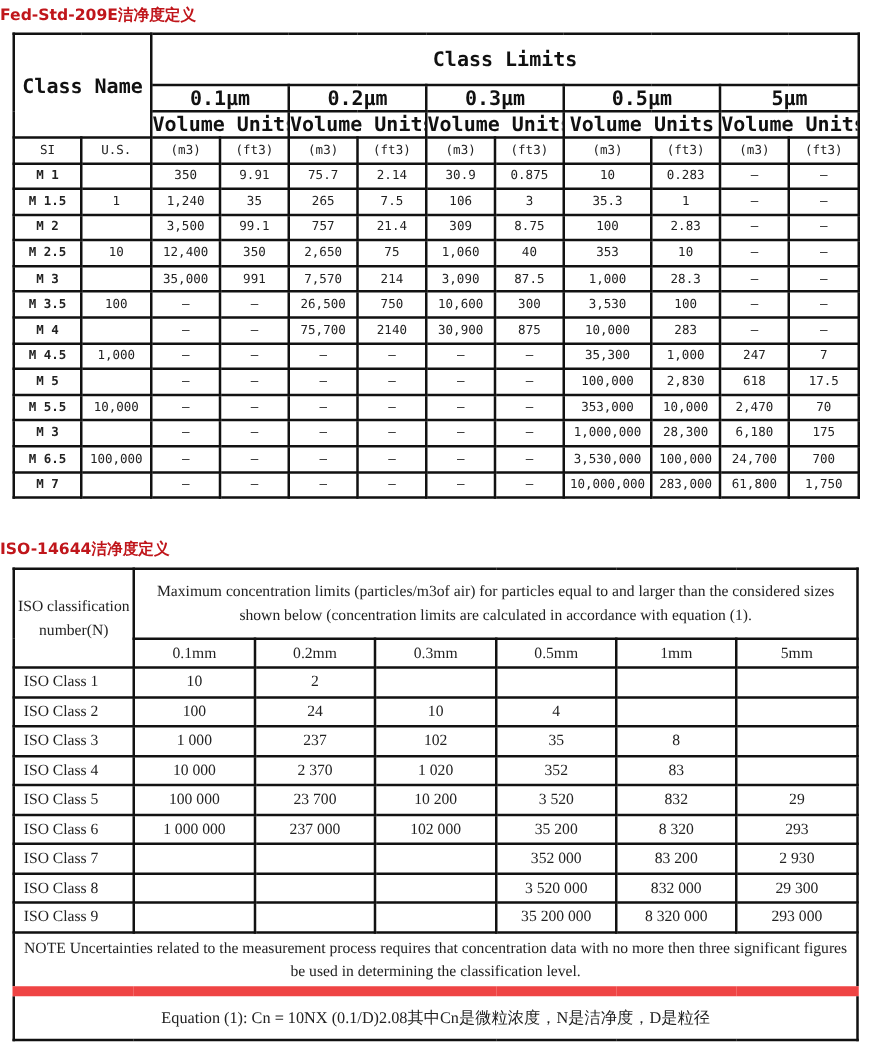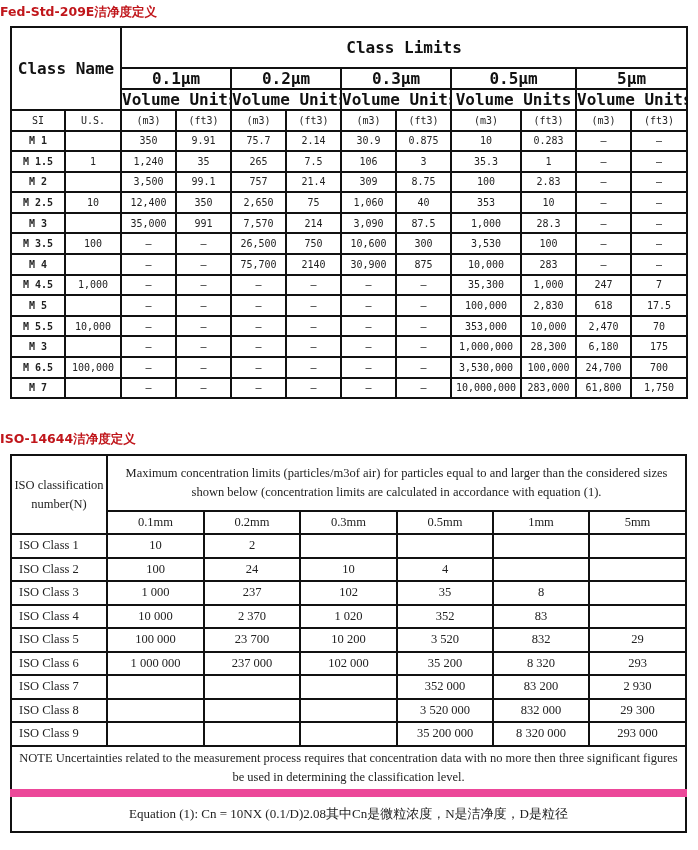--- a/index.html
+++ b/index.html
@@ -24,21 +24,21 @@
   #t1 tr.r-data td { height: 18.6px; }
   #t1 .si { font-weight: bold; border-radius: 10px; }
 
   
   #t2 { left: 10px; top: 454px; width: 675px; font-family: "Liberation Serif", serif; font-size: 12.5px; color: #222; }
   #t2 tr.r-top td { height: 54px; white-space: normal; line-height: 19px; }
   #t2 tr.r-size td { height: 21px; }
   #t2 tr.r-data td { height: 21.5px; }
   #t2 td.cls { text-align: left; padding-left: 7px; margin-left: 33px; }
   #t2 td.hdr-first { white-space: normal; line-height: 20px; border-radius: 24px; }
-  #t2 tr.r-note td { height: 42px; white-space: normal; line-height: 19px; border-bottom: 4px solid #ef4444; }
+  #t2 tr.r-note td { height: 42px; white-space: normal; line-height: 19px; border-bottom: 8px solid #ef4444; }
   #t2 tr.r-eq td { height: 34px; border-top: 8px solid #ec4899; font-size: 13px; }
 </style>
 </head>
 <body>
 
 <div id="t1-title" class="title">Fed-Std-209E洁净度定义</div>
 
 <table id="t1">
   <colgroup>
     <col style="width:54px">

